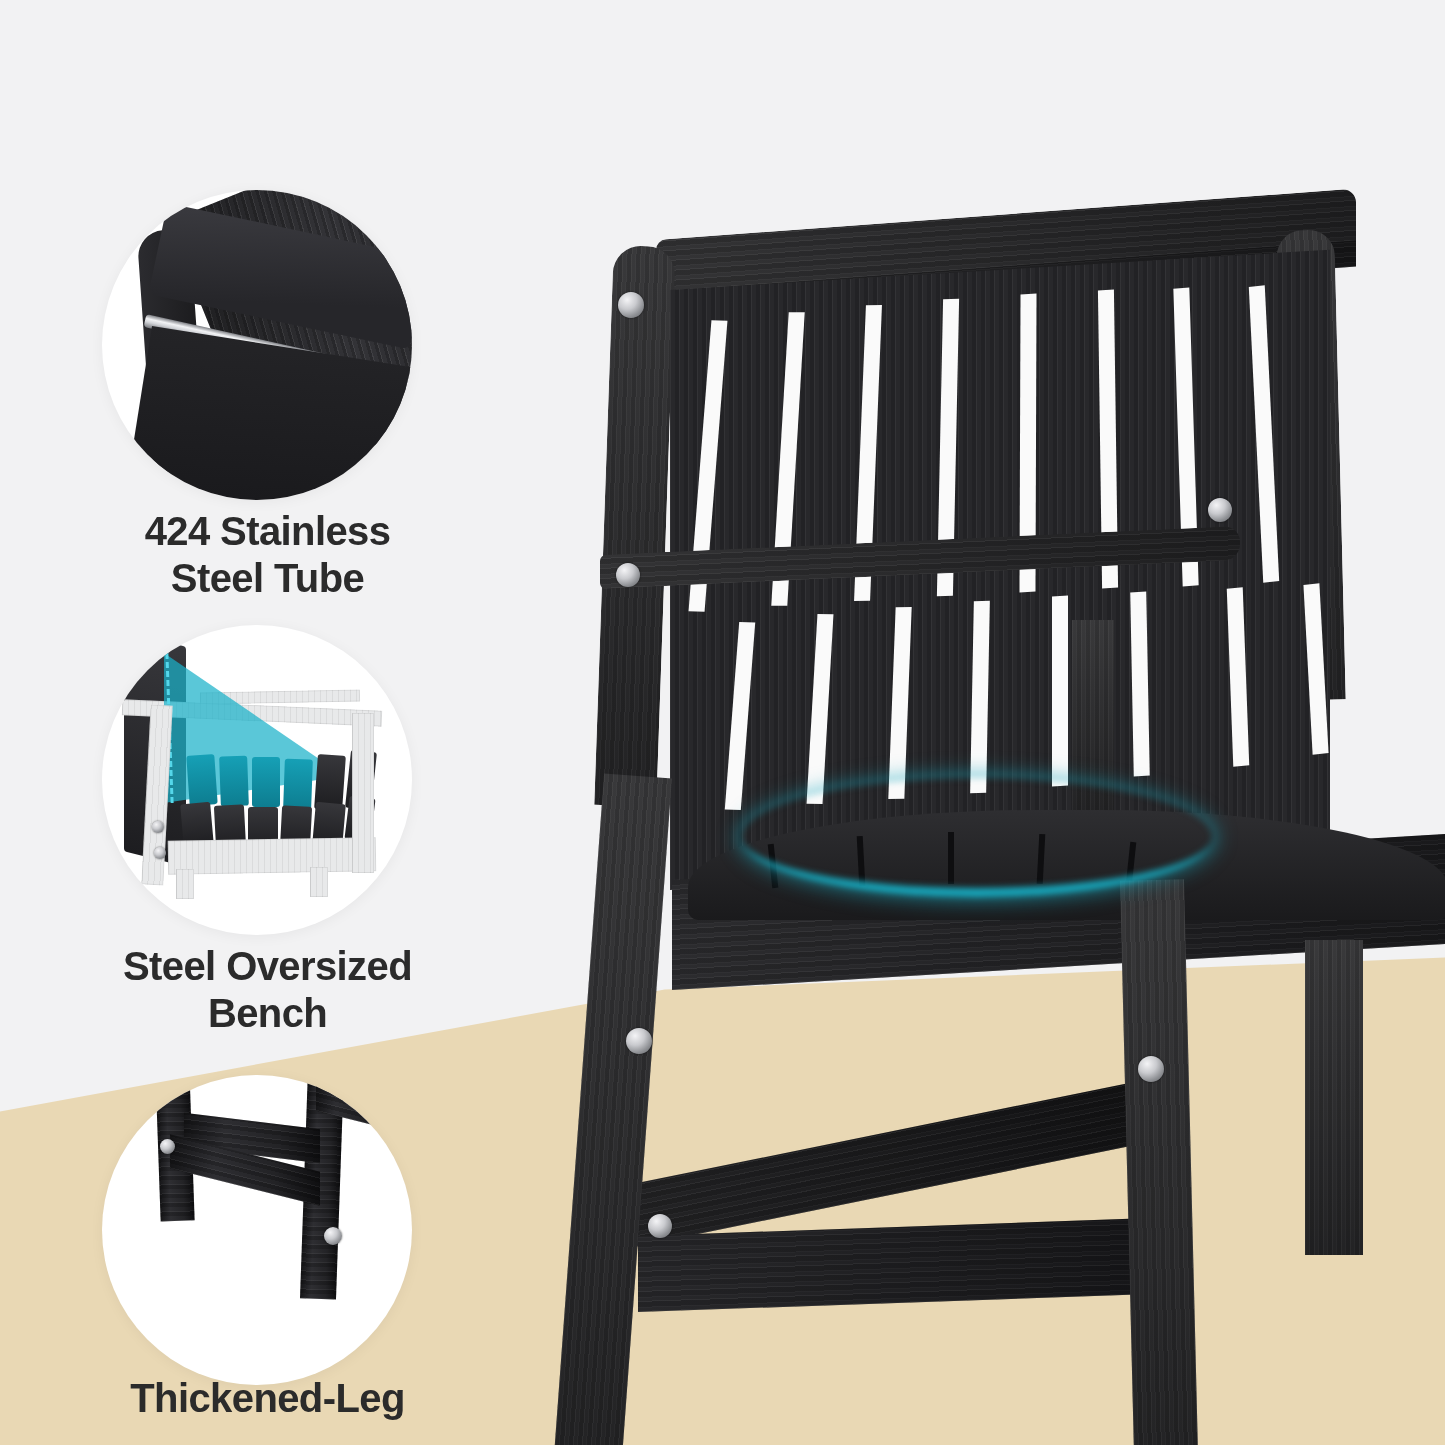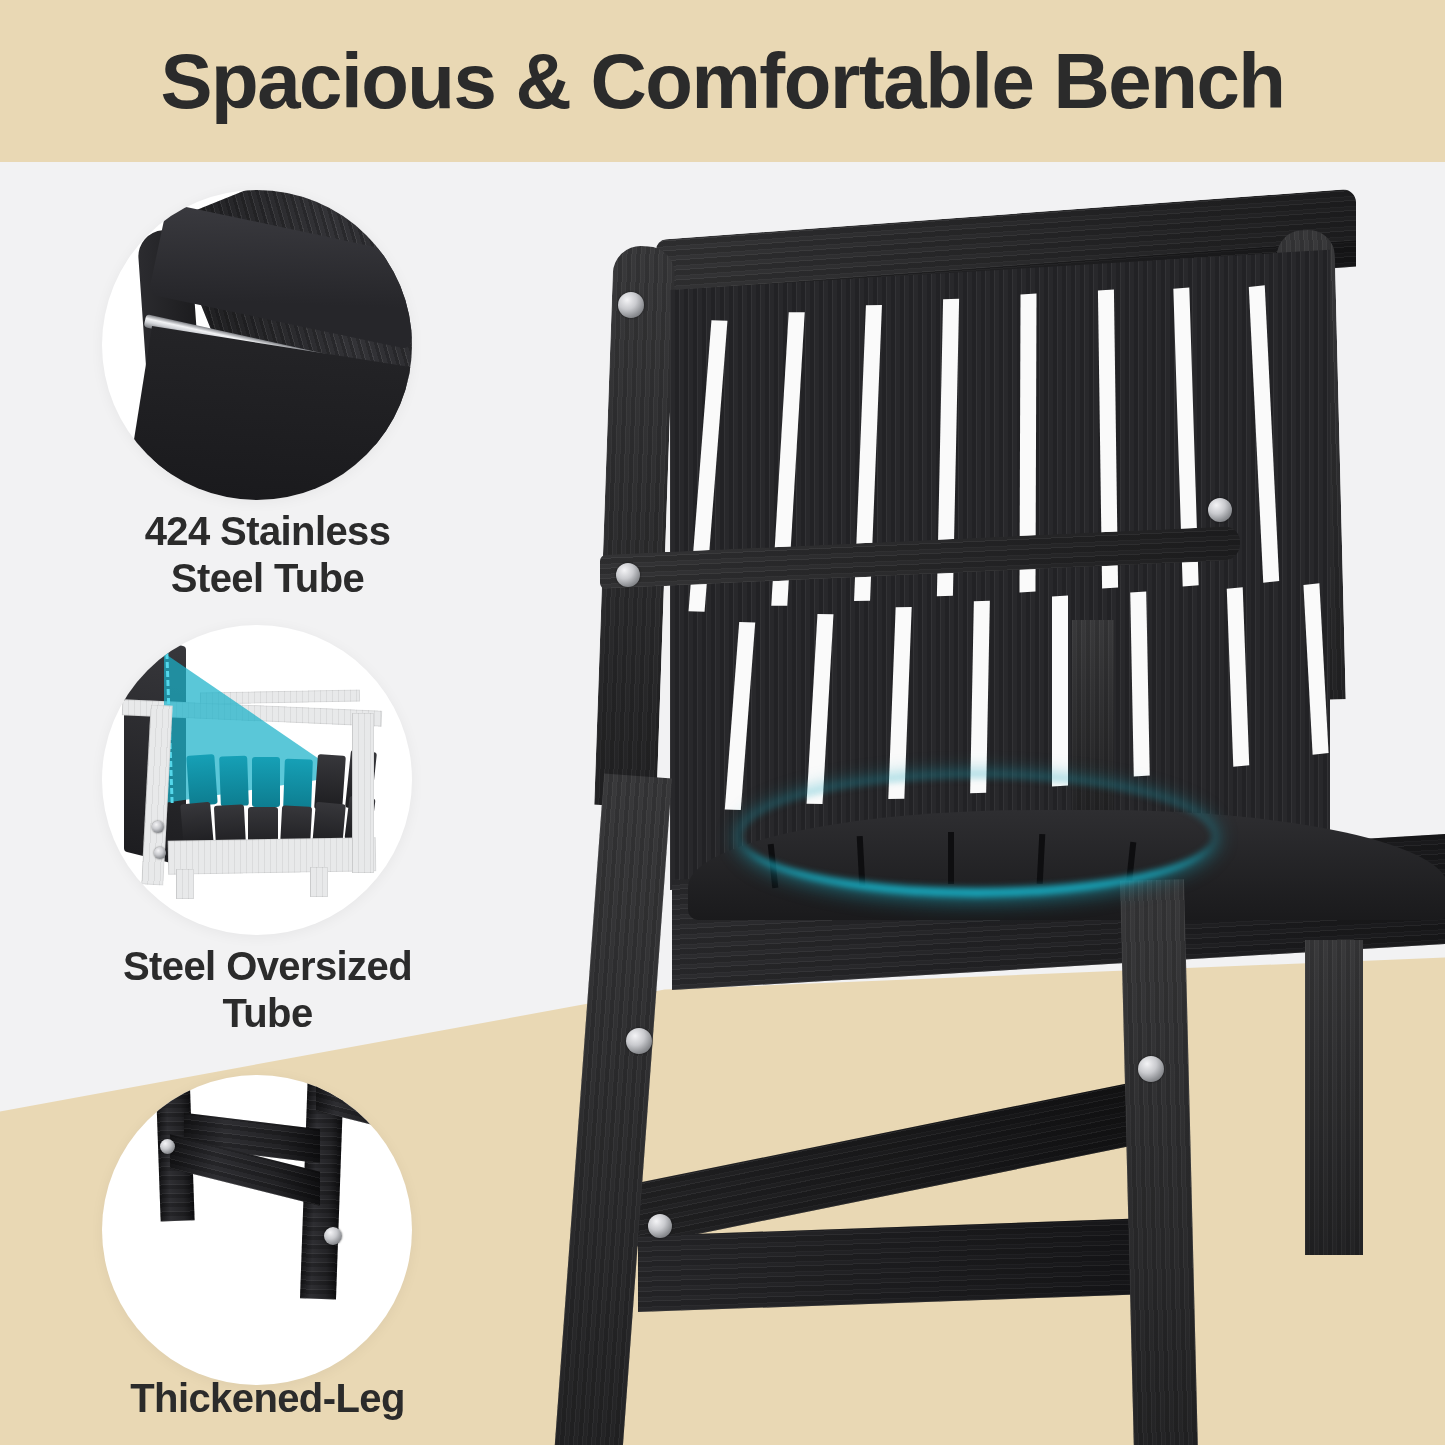--- a/index.html
+++ b/index.html
@@ -234,23 +234,20 @@
     <div class="wood" style="left:745px;top:760px;width:58px;height:315px;z-index:25;"></div>
 
     <div class="wood-h" style="left:78px;top:1056px;width:520px;height:76px;background-color:#1b1b1e;
                 transform:skewY(-2.0deg);transform-origin:0 0;z-index:25;"></div>
 
     <div class="wood-h" style="left:66px;top:1006px;width:560px;height:62px;background-color:#161618;
                 transform:rotate(-11.5deg);transform-origin:0 50%;z-index:24;"></div>
 
   </div>
 
-  <div class="header">
-    <div class="header-title">Spacious &amp; Comfortable Bench</div>
-  </div>
 
   <div class="callout" style="left:95px;top:190px;width:345px;height:410px;">
     <div class="bubble" style="left:7px;top:0px;width:310px;height:310px;">
       <div class="b1-frame">
         <div class="b1-grain"></div>
       </div>
       <div class="b1-cap"></div>
       <div class="b1-top"></div>
       <div class="b1-tube"></div>
       <div class="b1-body"></div>
@@ -291,21 +288,21 @@
       <div class="lightwood" style="left:66px;top:214px;width:208px;height:34px;transform:rotate(-1deg);"></div>
       <div class="lightwood" style="left:44px;top:80px;width:22px;height:180px;transform:rotate(3deg);"></div>
       <div class="lightwood" style="left:250px;top:88px;width:22px;height:160px;"></div>
       <div class="lightwood" style="left:74px;top:244px;width:18px;height:30px;"></div>
       <div class="lightwood" style="left:208px;top:242px;width:18px;height:30px;"></div>
       <div class="screw" style="left:50px;top:196px;width:12px;height:12px;"></div>
       <div class="screw" style="left:52px;top:222px;width:12px;height:12px;"></div>
     </div>
     <div class="callout-label" style="top:318px;left:-20px;width:calc(100% + 40px);">
       <div>Steel Oversized</div>
-      <div>Tube</div>
+      <div>Bench</div>
     </div>
   </div>
 
   <div class="callout b3" style="left:95px;top:1075px;width:345px;height:370px;">
     <div class="bubble" style="left:7px;top:0px;width:310px;height:310px;">
       <div class="leg" style="left:56px;top:-6px;width:34px;height:152px;transform:rotate(-2deg);"></div>
       <div class="leg" style="left:202px;top:-6px;width:36px;height:230px;transform:rotate(2deg);"></div>
       <div class="leg" style="left:82px;top:46px;width:136px;height:34px;transform:skewY(7deg);"></div>
       <div class="leg" style="left:68px;top:78px;width:150px;height:34px;transform:skewY(14deg);"></div>
       <div class="leg" style="left:214px;top:14px;width:66px;height:30px;transform:skewY(14deg);"></div>

